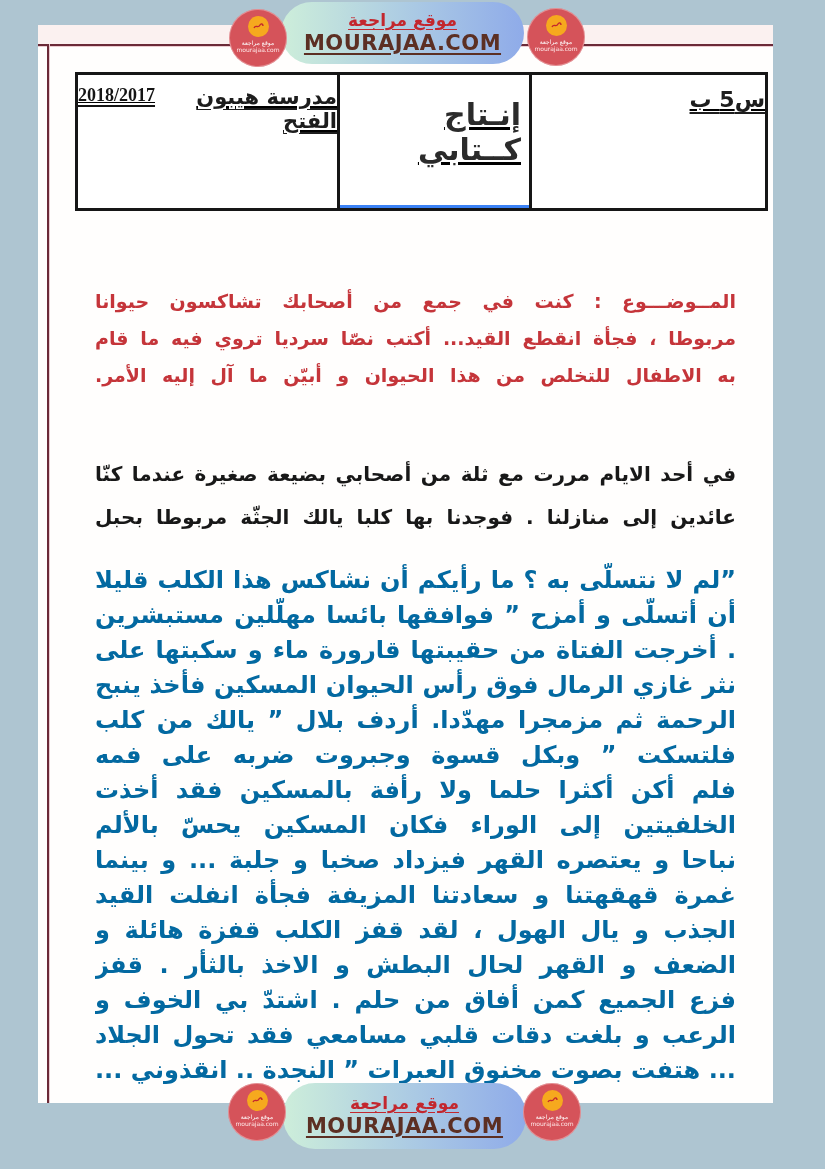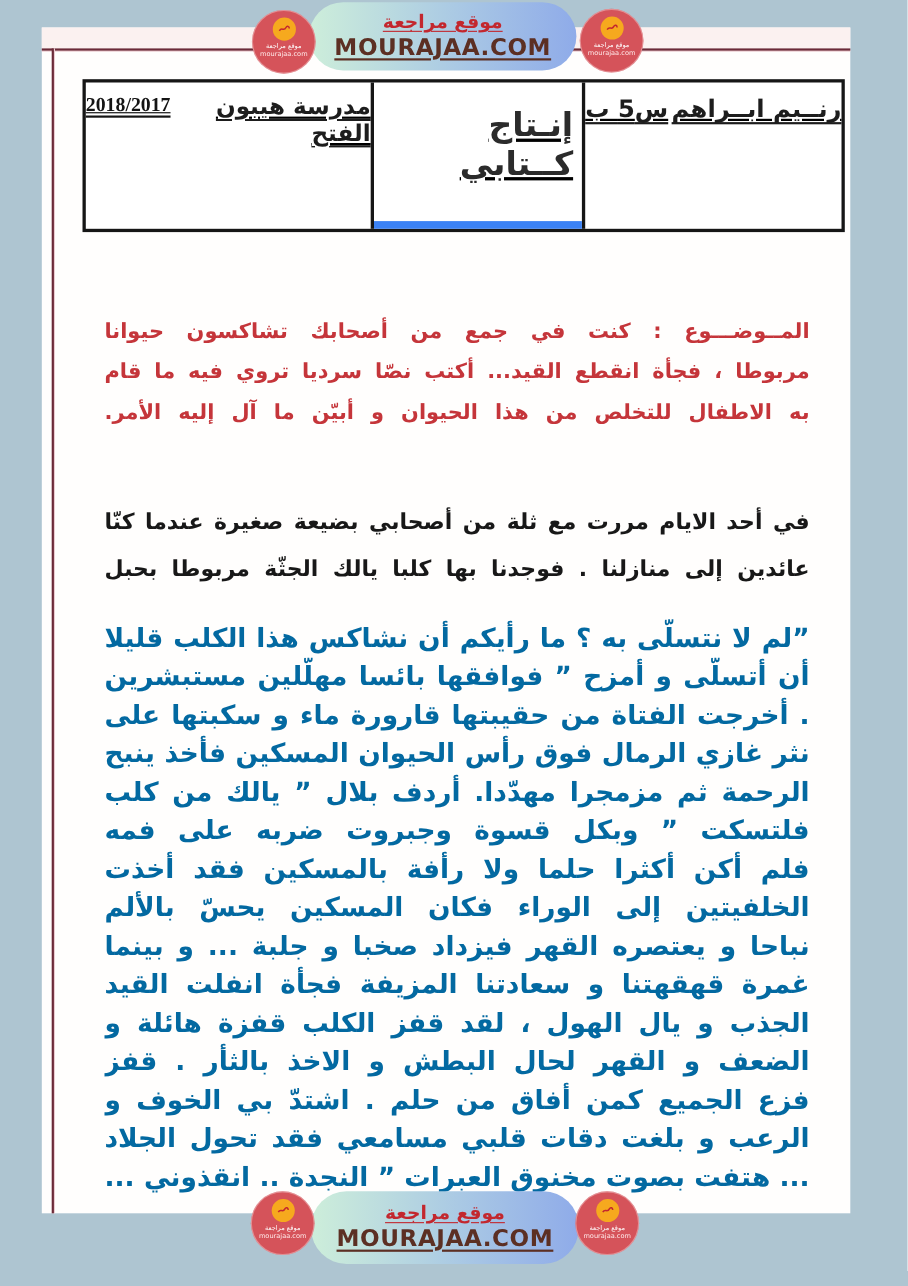--- a/index.html
+++ b/index.html
@@ -35,21 +35,21 @@
   
   .header-table{position:absolute;left:37px;top:47px;width:687px;height:133px;
                 border:3px solid #161616;display:flex;direction:rtl;background:#fff;}
   .cell{box-sizing:border-box;display:flex;flex-direction:row;text-decoration:underline;}
   .cell:not(:last-child){border-left:3px solid #161616;}
   .cell-student{width:236px;justify-content:space-between;padding:12px 0 16px;}
   .cell-subject{width:192px;justify-content:flex-start;padding-top:22px;}
   .cell-school{flex:1;justify-content:space-between;padding:10px 0 12px;}
   .student-name,.student-class{font-size:22px;font-weight:bold;color:#1d1d1d;
        text-decoration:underline;text-underline-offset:5px;text-decoration-thickness:2px;}
-  .subject-title{font-size:30px;font-weight:bold;color:#2b2b2b;border-bottom:7px solid #3b82f6;padding:0 8px 12px;}
+  .subject-title{font-size:30px;font-weight:bold;color:#2b2b2b;border-bottom:3px solid #3b82f6;padding:0 8px 12px;}
   .school-name{font-size:21px;font-weight:bold;color:#1d1d1d;text-decoration:underline;text-underline-offset:4px;text-decoration-thickness:2px;}
   .school-year{font-family:"Liberation Serif", serif;font-size:18px;font-weight:bold;color:#141414;direction:ltr;
        text-decoration:underline;text-underline-offset:4px;text-decoration-thickness:2px;}
 
   
   .textblock{position:absolute;left:57px;width:641px;margin-top:44px;}
   .line{direction:rtl;text-align:justify;text-align-last:justify;overflow:hidden;font-weight:bold;}
   .line.end{text-align-last:right;}
   .topic{top:215px;}
   .topic .line{height:37px;line-height:34px;font-size:19px;color:#c5353a;}
@@ -61,21 +61,20 @@
 </head>
 <body>
 
 <div class="page">
   <div class="page-tint"></div>
   <div class="scan-border-top"></div>
   <div class="scan-border-left"></div>
 
   <div class="header-table">
     <div class="cell cell-student">
-      <div class="student-name">رنــيم ابــراهم</div>
       <div class="student-class">س5 ب</div>
     </div>
     <div class="cell cell-subject">
       <div class="subject-title">إنـتاج كــتابي</div>
     </div>
     <div class="cell cell-school">
       <div class="school-name">مدرسة هيبون الفتح</div>
       <div class="school-year">2018/2017</div>
     </div>
   </div>

